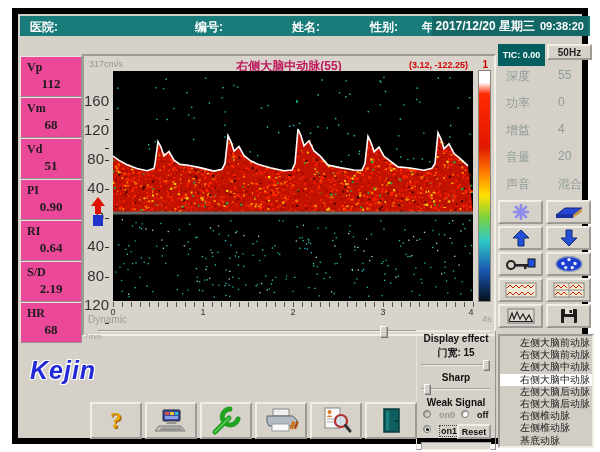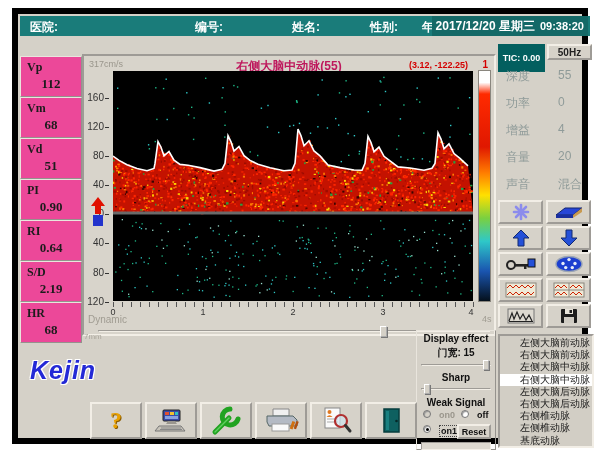--- a/index.html
+++ b/index.html
@@ -16,34 +16,34 @@
   .mcell { left:2px; width:62px; height:41px; border:1px outset #e9e5dd; background:#ec4899;font-family:Liberation Serif, serif; }
   .mcell .lab { position:absolute; left:6px; top:3px; font-size:12px; font-weight:bold; color:#1c1c1c; }
   .mcell .val { position:absolute; left:0; right:0; top:19px; text-align:center; font-size:13px; font-weight:bold; color:#1c1c1c; }
   
   #main { left:64px; top:40px; width:414px; height:282px; border:2px inset #f2eee6; background:#d8d4cb; }
   #spec-title { left:0; right:0; top:2px; text-align:center; color:#be185d; font-weight:bold; font-size:12px; }
   #scale-label { left:5px; top:3px; color:#9a968c; font-size:9px; }
   #cursor-pos { right:26px; top:4px; color:#d40000; font-size:9px; font-weight:bold; }
   #cb-index { right:6px; top:3px; color:#d40000; font-size:10px; font-weight:bold; }
   #blackarea { left:29px; top:15px; width:360px; height:230px; background:#000; overflow:hidden; }
-  .ylab { left:0; width:25px; text-align:right; color:#333; font-size:10px; }
+  .ylab { left:0; width:25px; text-align:right; color:#333; font-size:15px; }
   .ylab::after { content:""; display:inline-block; width:4px; height:1px; background:#333; vertical-align:middle; margin-left:1px; }
   #xaxis { left:29px; top:246px; width:361px; height:5px; background:repeating-linear-gradient(to right,#555 0 1px,transparent 1px 9px); }
   .xt { position:absolute; top:251px; transform:translateX(-50%); font-size:9px; color:#333; }
   #mode-label { left:4px; top:258px; color:#a09c92; font-size:10px; }
   #dur-label { left:398px; top:258px; color:#a09c92; font-size:9px; }
   #colorbar { left:394px; top:14px; width:13px; height:232px; border:1px solid #8a867e;
     background:linear-gradient(to bottom,#ffffff 0%,#ffffff 5%,#ff2a00 10%,#e01800 33%,#ff7a00 44%,#ffe000 54%,#7ad040 64%,#2ec8c8 74%,#1a55b0 87%,#04101c 100%); }
   #tslider { left:14px; top:270px; width:392px; height:11px; }
   #tslider .groove { position:absolute; left:0; right:0; top:4px; height:2px; border:1px inset #f2eee6; }
   .thumb { position:absolute; width:7px; height:11px; top:0; background:#d5d1c8; border:1px outset #fff; box-shadow:1px 1px 0 #777; }
   #marker { left:6px; top:141px; width:16px; height:32px; }
   
-  #ticbox { left:480px; top:30px; width:47px; height:28px; background:#035f5f; color:#fff; font-size:9px; font-weight:bold; display:flex; align-items:center; justify-content:center; }
+  #ticbox { left:480px; top:30px; width:47px; height:22px; background:#035f5f; color:#fff; font-size:9px; font-weight:bold; display:flex; align-items:center; justify-content:center; }
   #freqbtn { left:529px; top:30px; width:45px; height:16px; font-size:10px; font-weight:bold; color:#222; }
   .prow { left:482px; width:92px; height:20px; }
   .prow .pl { position:absolute; left:6px; top:2px; font-size:12px; color:#8f9b99; }
   .prow .pv { position:absolute; left:58px; top:2px; font-size:12px; color:#8f9b99; }
   .gbtn { width:45px; height:24px; }
   .gbtn svg { width:34px; height:18px; }
   
   #alist { left:480px; top:320px; width:96px; height:114px; border:2px inset #f2eee6; background:#d2cec5; padding:1px 0; }
   .aitem { font-size:10px; line-height:12.2px; color:#1a1a1a; padding-left:20px; white-space:nowrap; cursor:pointer; }
   .aitem.selected { background:#fff; }

